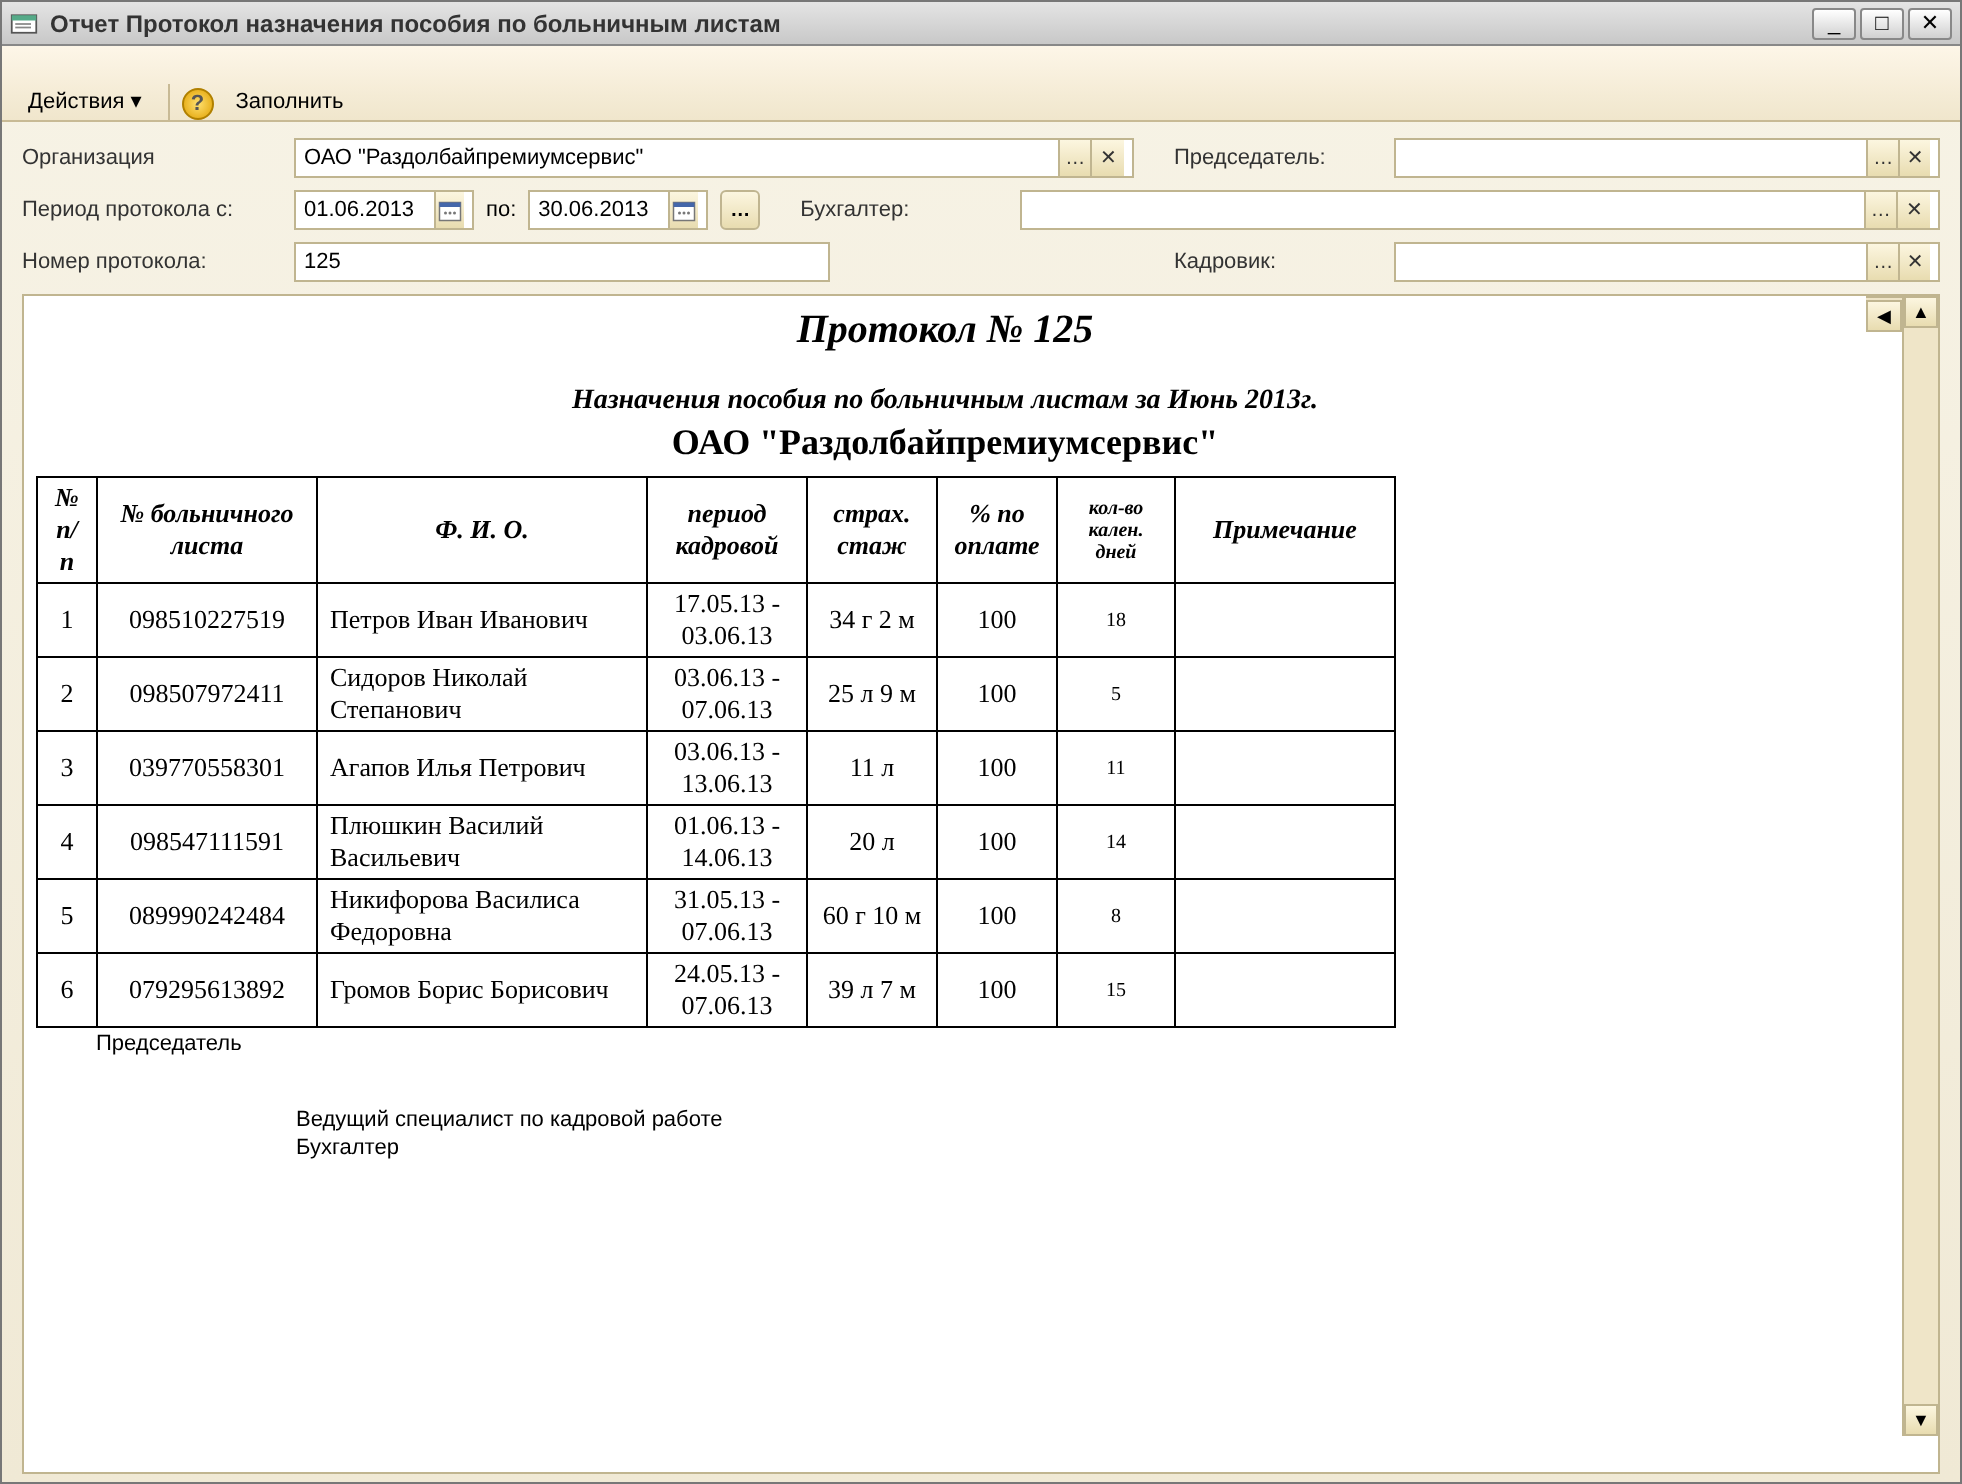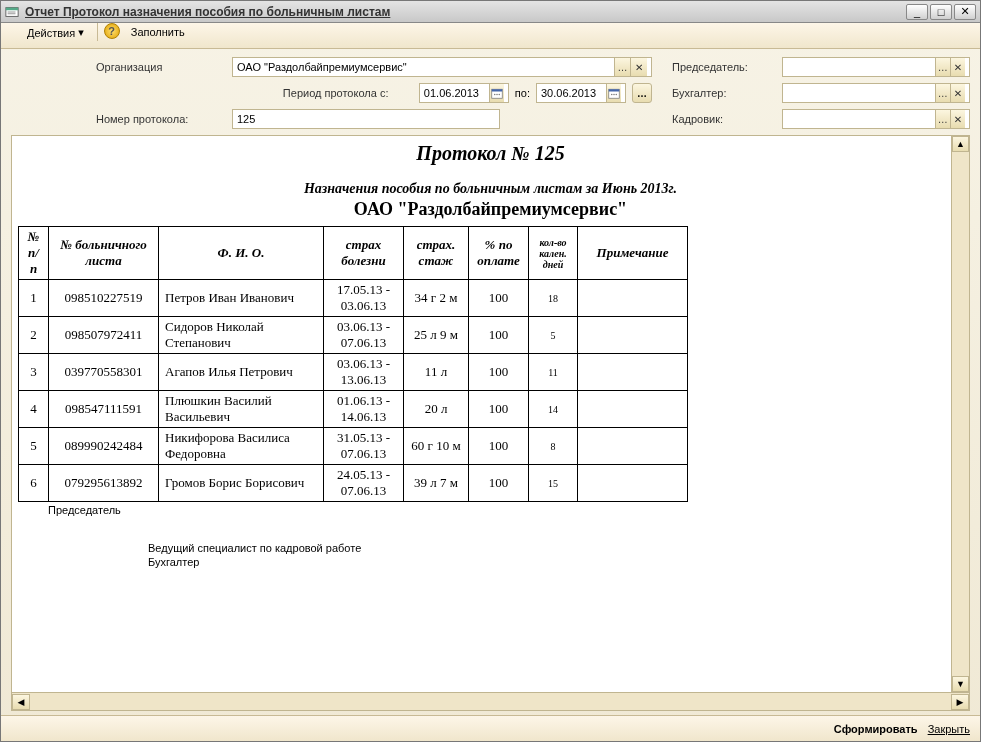--- a/index.html
+++ b/index.html
@@ -18,51 +18,51 @@
     display: flex; flex-direction: column;
   }
   .titlebar {
     height: 22px;
     background: linear-gradient(to bottom, #e4e4e4, #c8c8c8);
     border-bottom: 1px solid #888;
     display: flex; align-items: center;
     padding: 0 4px;
   }
   .titlebar .icon { width: 14px; height: 14px; margin-right: 6px; display:flex;align-items:center;justify-content:center;}
-  .titlebar .title { flex: 1; font-weight: bold; font-size: 12px; color: #333; text-decoration: underline; }
+  .titlebar .title { flex: 1; font-weight: bold; font-size: 12px; color: #333; }
   .win-btns { display: flex; gap: 2px; }
   .win-btn {
     width: 22px; height: 16px;
     background: linear-gradient(to bottom,#fff,#d0d0d0);
     border: 1px solid #888; border-radius: 2px;
     display: flex; align-items: center; justify-content: center;
     font-size: 11px; cursor: pointer;
   }
   .toolbar {
-    height: 26px;
+    height: 38px;
     background: linear-gradient(to bottom, #fdf6e8, #f0e6cc);
     border-bottom: 1px solid #c8ba95;
-    display: flex; align-items: flex-start; padding: 0 19px; gap: 4px;
+    display: flex; align-items: flex-end; padding: 0 6px; gap: 4px;
   }
   .toolbar-btn {
     display: inline-flex; align-items: center; gap: 3px;
     padding: 2px 6px; border: 1px solid transparent;
     border-radius: 3px; cursor: pointer; font-size: 11px;
   }
   .toolbar-sep { width: 1px; height: 18px; background: #c8ba95; margin: 0 2px;}
   .help-icon {
     width:16px; height:16px; border-radius:50%;
     background: radial-gradient(circle,#ffe070,#e0a000);
     border:1px solid #b08000;
     display:inline-flex;align-items:center;justify-content:center;
     font-weight:bold;font-size:11px;color:#555;
   }
   .form-area {
     padding: 8px 10px 4px 10px;
-    display: flex; flex-direction: column; gap: 6px; align-items: flex-end;
+    display: flex; flex-direction: column; gap: 6px;
   }
   .form-row { display: flex; align-items: center; gap: 6px; }
   .form-label { width: 130px; font-size: 11px; color: #333; }
   .form-label-right { width: 90px; font-size: 11px; color: #333; text-align:left; }
   .input {
     height: 20px; background: #fff;
     border: 1px solid #c0b590;
     padding: 0 4px; font-size: 11px; color: #333;
     display: flex; align-items: center;
   }
@@ -85,21 +85,21 @@
   }
   .org-input { flex: 0 0 420px; }
   .date-input { flex: 0 0 90px; }
   .right-col { margin-left: 14px; display:flex;align-items:center;gap:20px;flex:1;}
   .sign-input { flex:1;}
   .num-input { flex:0 0 268px;}
   .report-area {
     flex:1; margin: 2px 10px 4px 10px;
     background: #fff; border:1px solid #c0b590;
     position: relative; overflow: hidden;
-    display:flex;flex-direction:column;justify-content:flex-end;
+    display:flex;flex-direction:row;justify-content:flex-end;
   }
   .report-body {
     flex:1; overflow:auto; padding: 6px 6px 6px 6px;
     font-family: "Times New Roman", serif;
     color: #000;
   }
   .report-title {
     text-align:center; font-style:italic; font-weight:bold;
     font-size:20px;
   }
@@ -119,21 +119,21 @@
     text-align:center; vertical-align:middle;
   }
   table.report-tbl th { font-style: italic; font-weight: bold; }
   table.report-tbl td.fio { text-align:left;}
   .col-np { width:30px;}
   .col-num { width:110px;}
   .col-fio { width:165px;}
   .col-period { width:80px;}
   .col-staj { width:65px;}
   .col-pay { width:60px;}
-  .col-days { width:49px;font-size:10px;}
+  .col-days { width:59px;font-size:10px;}
   .col-note { width:110px;}
   .sign-block { font-family: Arial,sans-serif; font-size:11px; margin-left:30px;}
   .sign-block div { margin-top:2px;}
   .hscroll {
     height:18px; border-top:1px solid #c0b590;
     background:#efe5c8;
     display:flex;align-items:center;
   }
   .hscroll .arrow {
     width:18px;height:16px;
@@ -280,21 +280,21 @@
       <div class="report-title">Протокол № 125</div>
       <div class="report-sub">Назначения пособия по больничным листам за Июнь 2013г.</div>
       <div class="report-org">ОАО "Раздолбайпремиумсервис"</div>
 
       <table class="report-tbl">
         <thead>
           <tr>
             <th class="col-np">№ п/п</th>
             <th class="col-num">№ больничного листа</th>
             <th class="col-fio">Ф. И. О.</th>
-            <th class="col-period">страх болезни</th>
+            <th class="col-period">период кадровой</th>
             <th class="col-staj">страх. стаж</th>
             <th class="col-pay">% по оплате</th>
             <th class="col-days small-th">кол-во кален. дней</th>
             <th class="col-note">Примечание</th>
           </tr>
         </thead>
         <tbody id="report-rows">
             <tr>
               <td class="col-np">1</td>
               <td class="col-num">098510227519</td>
@@ -371,18 +371,14 @@
       <div class="track"></div>
       <div class="arrow">▼</div>
     </div>
     <div class="hscroll">
       <div class="arrow">◀</div>
       <div class="track"></div>
       <div class="arrow">▶</div>
     </div>
   </div>
 
-  <div class="footer">
-    <span class="btn primary">Сформировать</span>
-    <span class="btn link">Закрыть</span>
-  </div>
 
 </div>
 
 </body></html>

